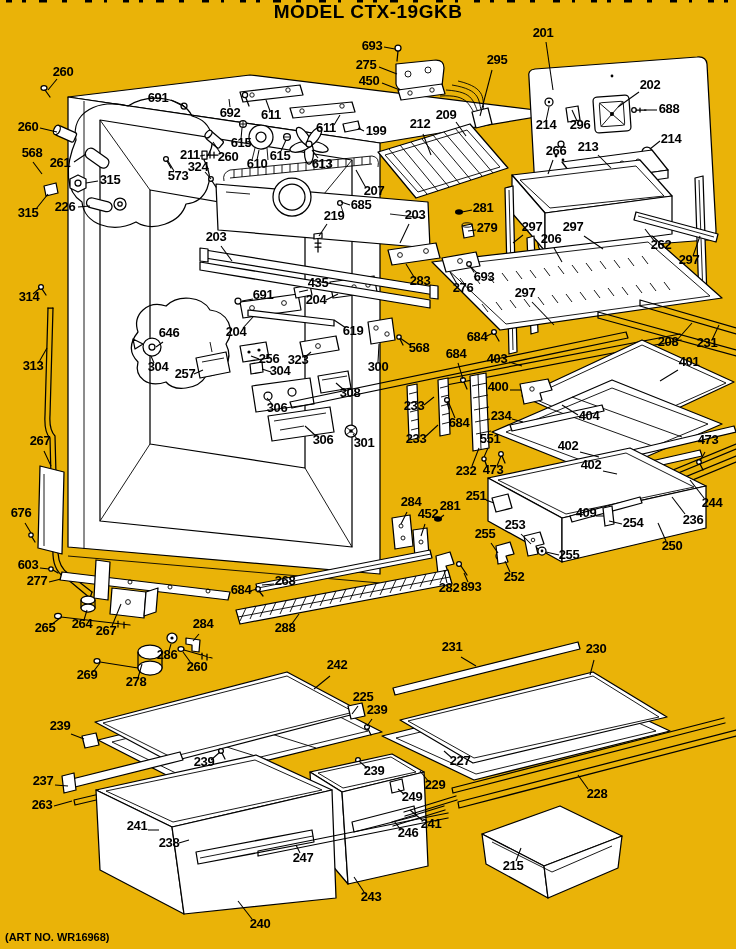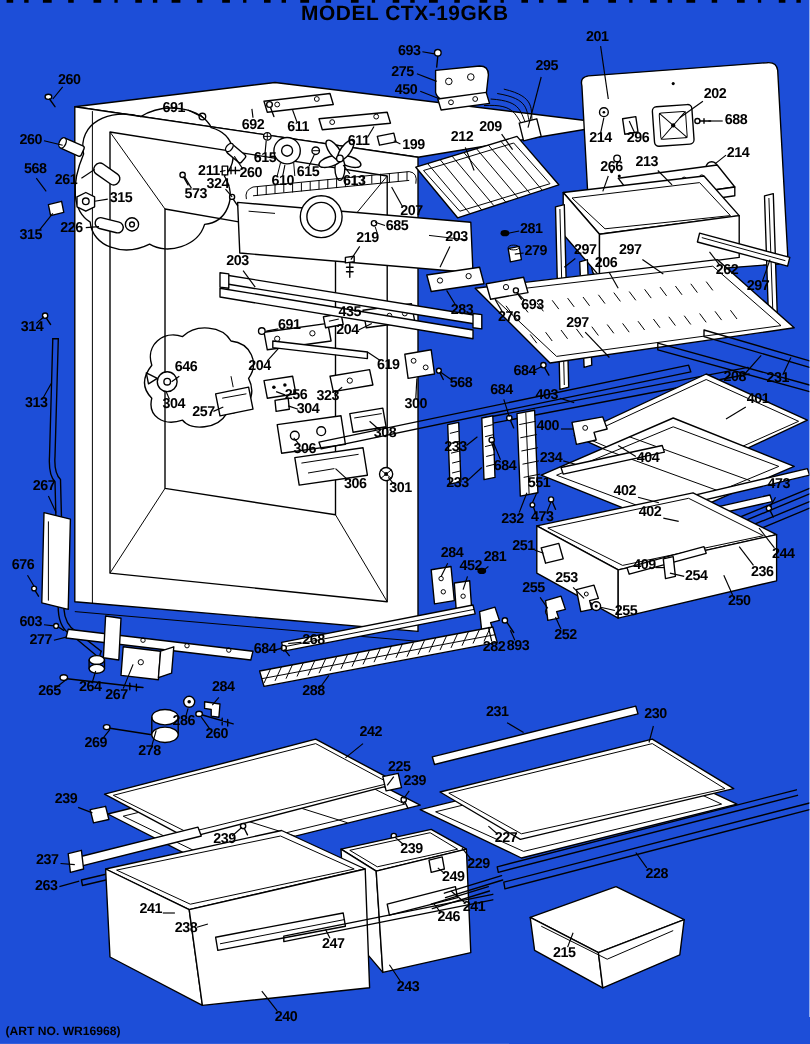--- a/index.html
+++ b/index.html
@@ -1,16 +1,16 @@
 <!DOCTYPE html>
 <html><head>
 <meta charset="utf-8">
 <style>
   html,body{margin:0;padding:0;background:#fff;}
-  .page{position:relative;width:736px;height:949px;background:#1d4ed8;overflow:hidden;
+  .page{position:relative;width:736px;height:949px;background:#eab308;overflow:hidden;
         font-family:"Liberation Sans",sans-serif;}
   svg{position:absolute;left:0;top:0;}
   .ln{stroke:#000;fill:none;stroke-width:1.25;stroke-linejoin:round;stroke-linecap:round;}
   .fw{stroke:#000;fill:#fff;stroke-width:1.25;stroke-linejoin:round;}
   .thin{stroke:#000;fill:none;stroke-width:.9;}
   .dk{fill:#000;stroke:none;}
   .leader{stroke:#000;stroke-width:1.05;fill:none;}
   text.plabel{font:bold 13px "Liberation Sans",sans-serif;letter-spacing:-0.4px;fill:#000;}
   text.title{font:bold 19px "Liberation Sans",sans-serif;letter-spacing:.5px;fill:#000;}
   text.artno{font:bold 11px "Liberation Sans",sans-serif;fill:#000;}

